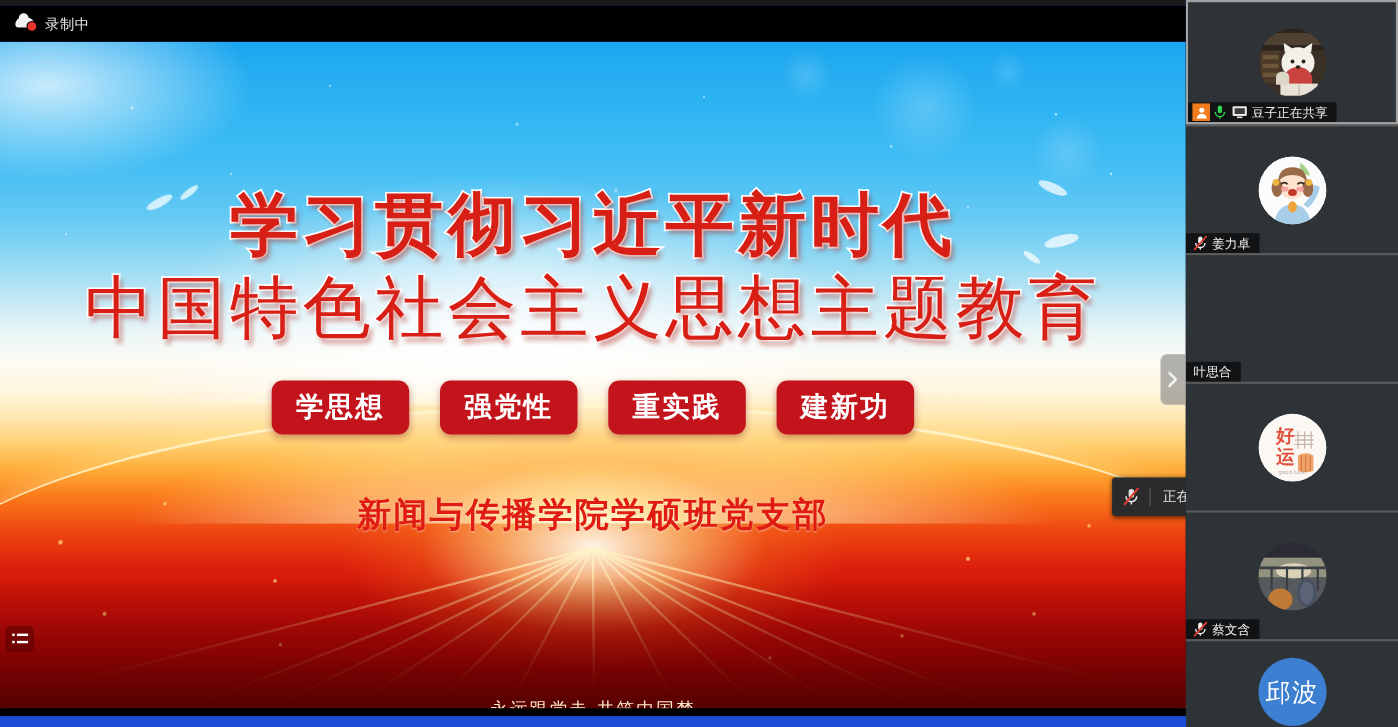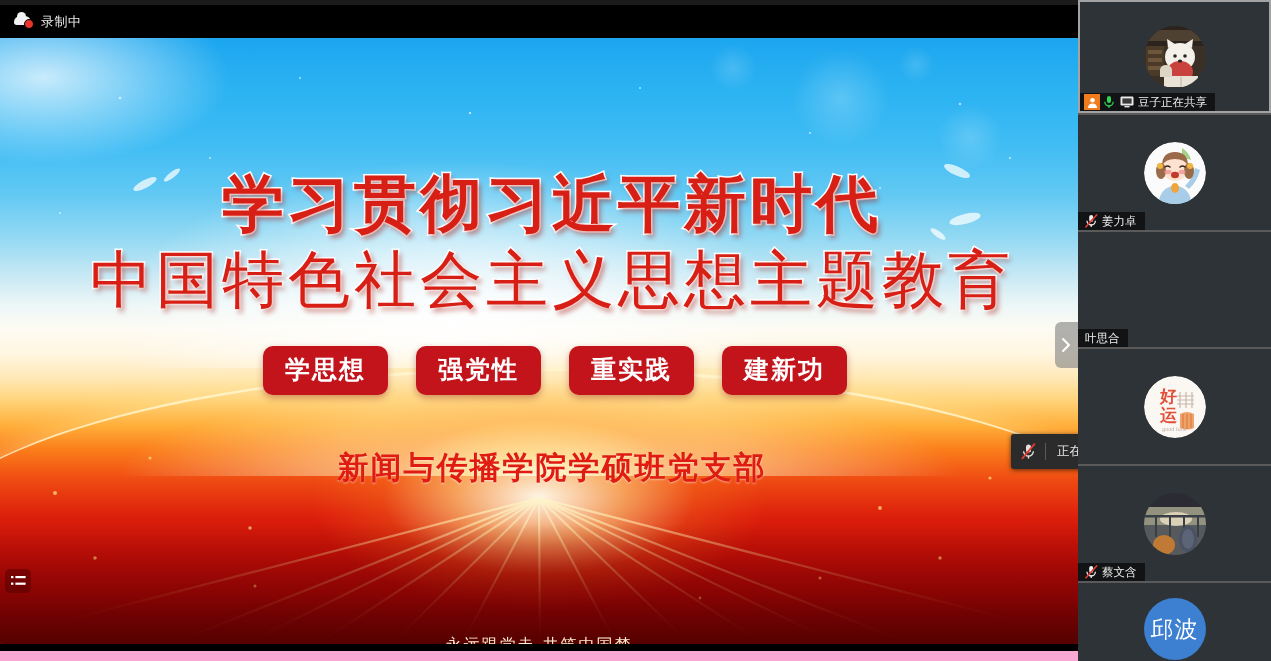--- a/index.html
+++ b/index.html
@@ -1,17 +1,17 @@
 <!DOCTYPE html>
 <html><head>
 <meta charset="utf-8">
 <style>
   html,body{margin:0;padding:0;background:#000;}
   body{width:1271px;height:661px;overflow:hidden;font-family:"Liberation Sans","DejaVu Sans",sans-serif;}
-  #app{position:relative;width:1271px;height:661px;background:#f9a8d4;}
+  #app{position:relative;width:1271px;height:661px;background:#1d4ed8;}
 
   
   #topstrip{position:absolute;left:0;top:0;width:1078px;height:5px;background:#1b1b1b;}
   #recbar{position:absolute;left:0;top:5px;width:1078px;height:33px;background:#000;
           display:flex;align-items:center;padding-left:14px;box-sizing:border-box;}
   .rec-icon{position:relative;width:20px;height:15px;margin-right:7px;flex:none;}
   .rec-icon .cloud{position:absolute;left:0;top:2px;width:17px;height:9px;background:#f2f2f2;
                    border-radius:9px 9px 4px 4px;}
   .rec-icon .cloud:before{content:"";position:absolute;left:3px;top:-4px;width:9px;height:9px;
                    background:#f2f2f2;border-radius:50%;}
@@ -45,28 +45,28 @@
   #arc{position:absolute;left:-8%;top:330px;width:116%;height:360px;border-radius:50%;
       border-top:3px solid rgba(255,246,205,.85);
       box-shadow:0 -2px 26px 2px rgba(255,230,150,.45);}
   #specks{position:absolute;left:0;top:0;width:1078px;height:606px;opacity:.85;}
   #bottomfade{position:absolute;left:0;bottom:0;width:1078px;height:120px;
       background:linear-gradient(180deg, rgba(120,3,3,0) 0%, rgba(105,2,2,.55) 60%, rgba(80,1,1,.9) 100%);}
   #slide-blackbar{position:absolute;left:0;top:606px;width:1078px;height:7px;background:#000;}
 
   
   .slide-text{position:absolute;left:0;width:1078px;text-align:center;
-              font-family:"DejaVu Sans","Liberation Sans",sans-serif;padding-left:13px;}
+              font-family:"DejaVu Sans","Liberation Sans",sans-serif;}
   #title-line1{top:124px;font-size:62px;font-weight:bold;color:#d81f15;letter-spacing:4px;
       -webkit-text-stroke:3px #ffffff; paint-order:stroke fill;
       text-shadow:0 0 2px rgba(255,255,255,.9), 3px 4px 5px rgba(160,20,10,.45);}
   #title-line2{top:200px;font-size:62px;font-weight:normal;color:#d81f15;letter-spacing:4px;
       -webkit-text-stroke:3px #ffffff; paint-order:stroke fill;
       text-shadow:0 0 2px rgba(255,255,255,.9), 3px 4px 5px rgba(160,20,10,.45);}
-  #pills{position:absolute;left:16px;top:308px;width:1078px;display:flex;justify-content:center;gap:28px;}
+  #pills{position:absolute;left:0;top:308px;width:1078px;display:flex;justify-content:center;gap:28px;}
   .pill{background:#c3131b;color:#fff;font-size:25px;font-weight:bold;letter-spacing:2px;
         padding:7px 22px 9px;border-radius:10px;box-shadow:0 3px 7px rgba(120,8,8,.35);
         font-family:"DejaVu Sans","Liberation Sans",sans-serif;}
   #subtitle{top:409px;font-size:31px;font-weight:bold;color:#e01b12;letter-spacing:2px;
       text-shadow:0 1px 2px rgba(255,255,255,.5);}
   #tagline-wrap{position:absolute;left:0;top:597px;width:1078px;display:flex;align-items:center;
       justify-content:center;gap:18px;}
   #tagline{color:#ffeecb;font-size:16px;letter-spacing:2px;white-space:nowrap;
       font-family:"DejaVu Sans","Liberation Sans",sans-serif;}
 

